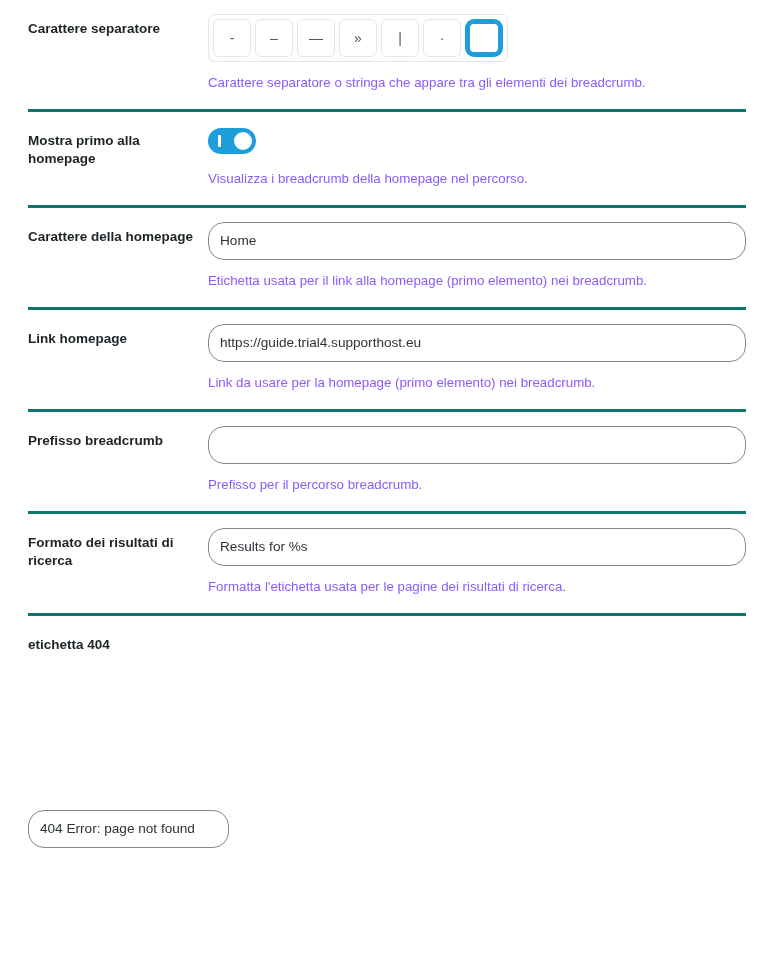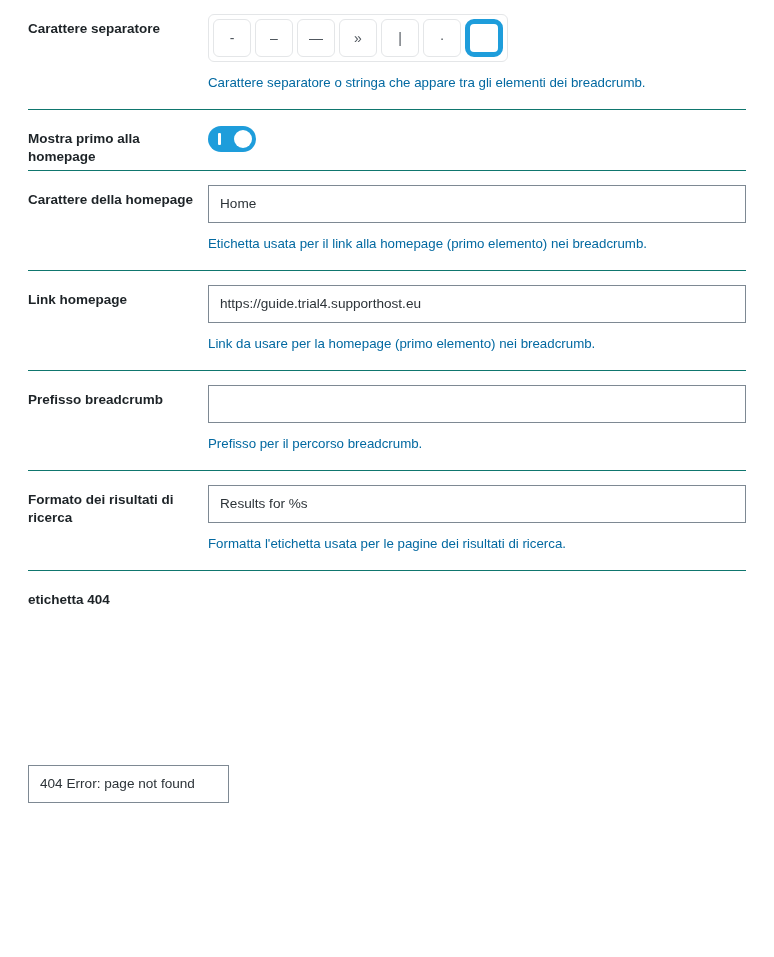--- a/index.html
+++ b/index.html
@@ -15,21 +15,21 @@
     overflow: hidden;
   }
   .panel {
     position: relative;
     width: 774px;
   }
   .row {
     display: flex;
     align-items: flex-start;
     padding: 0;
-    border-bottom: 1px solid #0f766e;
+    border-bottom: 3px solid #0f766e;
     margin: 0 28px;
   }
   .row:last-child {
     border-bottom: none;
     flex-direction: column;
   }
   .row-label {
     width: 180px;
     flex: 0 0 180px;
     font-size: 13.5px;
@@ -41,37 +41,37 @@
     box-sizing: border-box;
   }
   .row-field {
     flex: 1 1 auto;
     padding-top: 14px;
     padding-bottom: 14px;
     min-width: 0;
   }
   .field-help {
     font-size: 13.3px;
-    color: #0369a1;
+    color: #8b5cf6;
     line-height: 1.5;
     margin-top: 11px;
     margin-bottom: 2px;
   }
   .text-input {
     display: block;
     width: 100%;
     box-sizing: border-box;
     height: 38px;
     padding: 0 11px;
     font-family: "Liberation Sans", sans-serif;
     font-size: 13.6px;
     color: #2c3338;
     background: #ffffff;
     border: 1px solid #7e8993;
-    border-radius: 0;
+    border-radius: 16px;
     outline: none;
   }
   .text-input::placeholder { color: #b4b9be; }
 
   
   .sep-group {
     display: inline-flex;
     align-items: center;
     gap: 4px;
     padding: 4px;
@@ -156,20 +156,21 @@
 
   <div class="row">
     <div class="row-label">Mostra primo alla homepage</div>
     <div class="row-field">
       <div class="toggle-wrap">
         <div class="toggle">
           <span class="bar"></span>
           <span class="knob"></span>
         </div>
       </div>
+      <div class="field-help">Visualizza i breadcrumb della homepage nel percorso.</div>
     </div>
   </div>
 
   <div class="row">
     <div class="row-label">Carattere della homepage</div>
     <div class="row-field">
       <input class="text-input" type="text" value="Home" style="">
       <div class="field-help">Etichetta usata per il link alla homepage (primo elemento) nei breadcrumb.</div>
     </div>
   </div>

